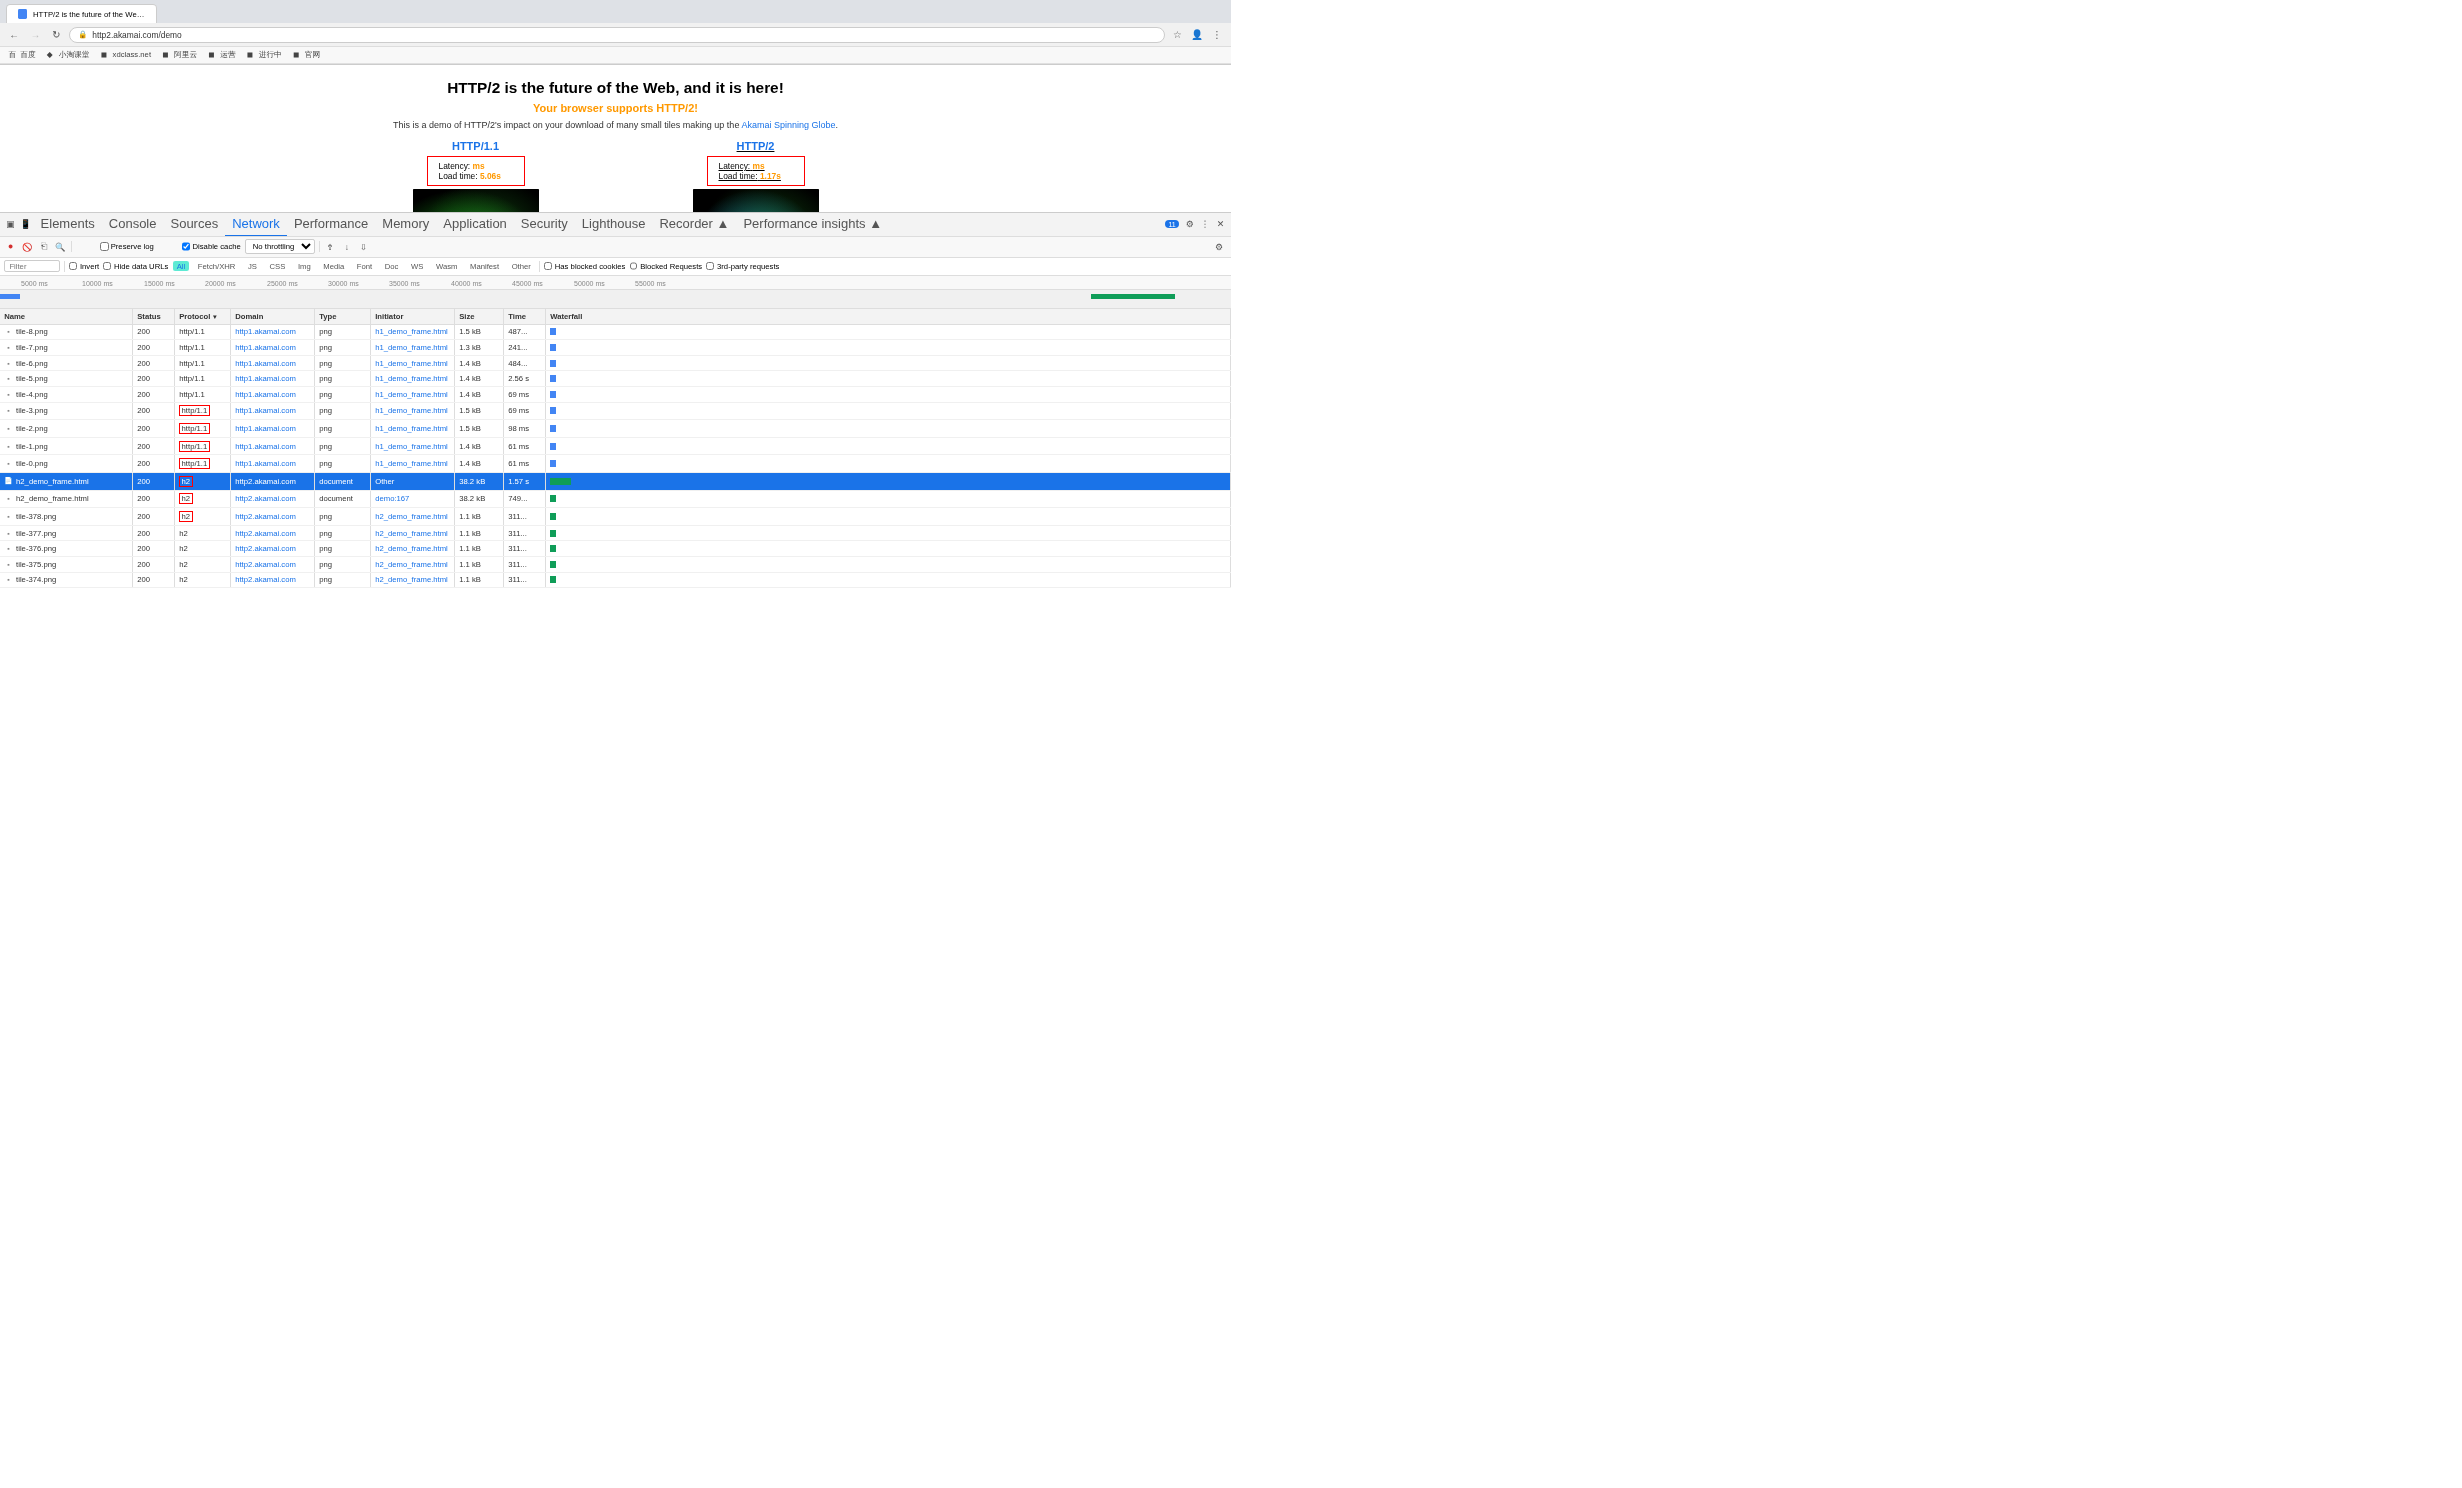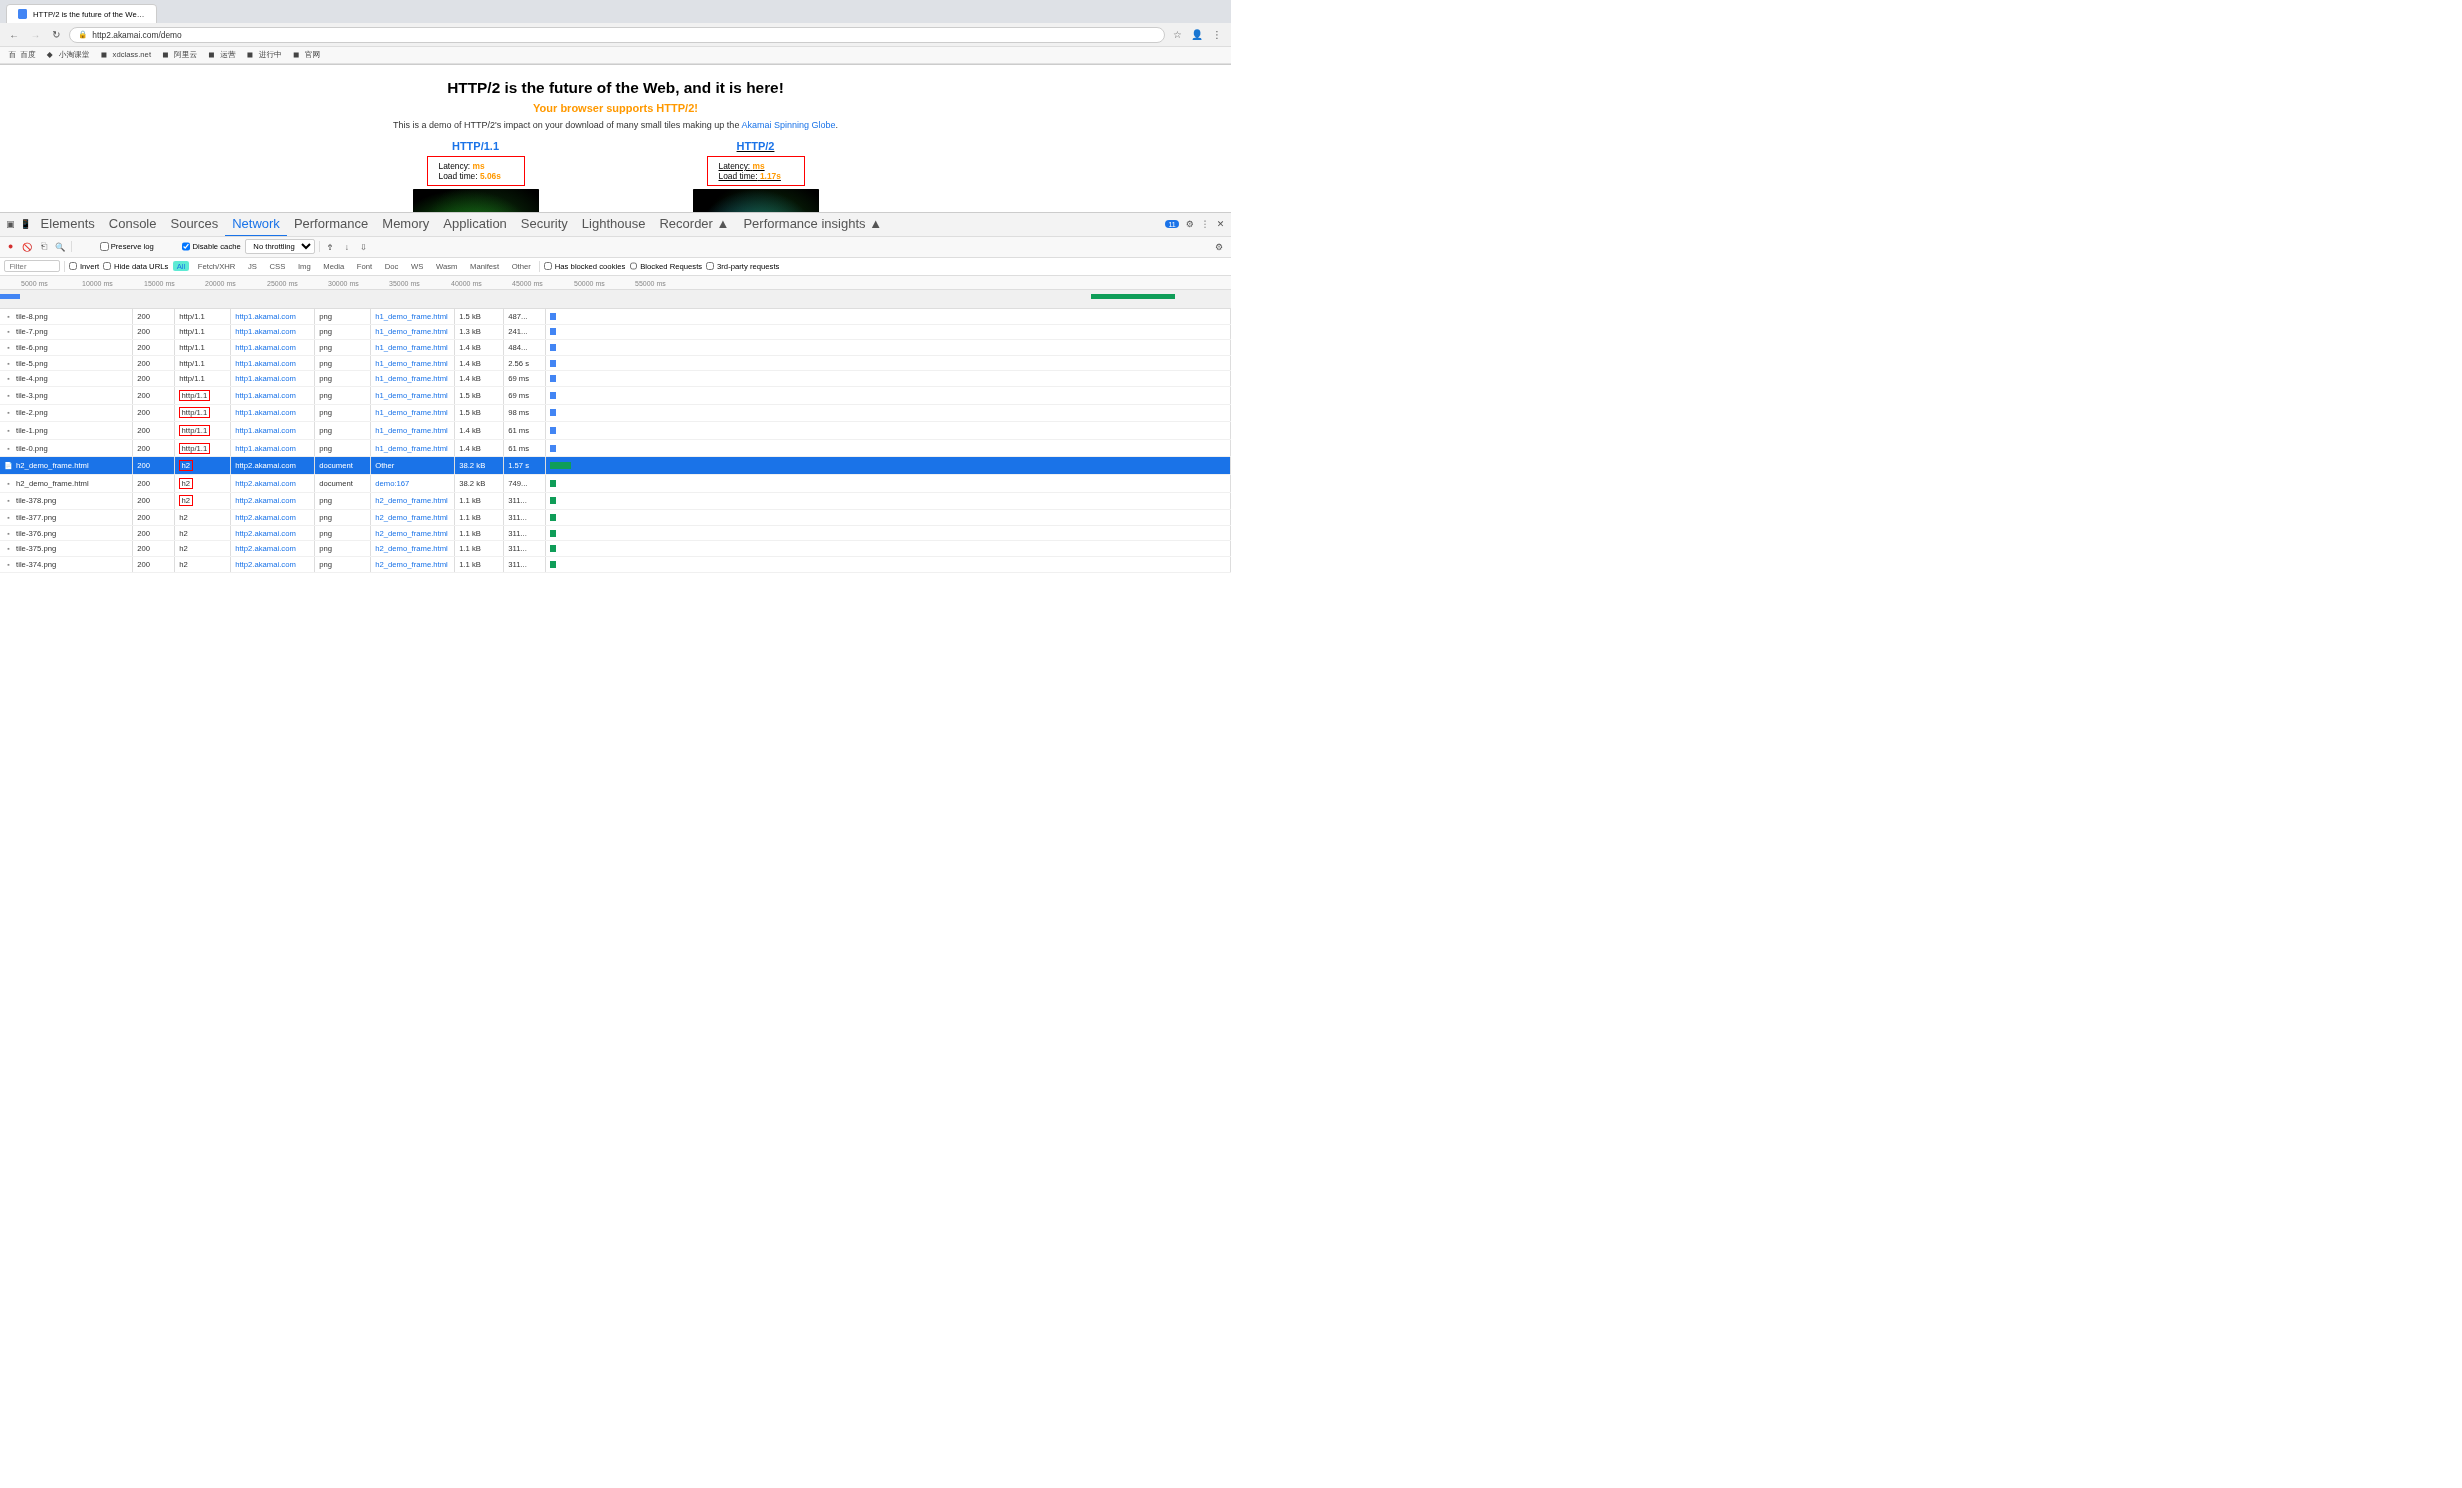--- a/index.html
+++ b/index.html
@@ -43,21 +43,21 @@
     .devtools-tab.active { color: #1a73e8; border-bottom-color: #1a73e8; }
     .devtools-spacer { flex: 1; }
     .dt-icon-btn { width: 15.4px; height: 15.4px; border: none; background: none; cursor: pointer; display: flex; align-items: center; justify-content: center; color: #555; font-size: 9px; border-radius: 2.1px; }
 
     
     .network-toolbar { display: flex; align-items: center; padding: 2.1px 4.2px; gap: 4.2px; border-bottom: 0.7px solid #ddd; background: #f8f8f8; flex-wrap: wrap; min-height: 21px; }
     .nt-btn { width: 12.6px; height: 12.6px; border: none; background: none; cursor: pointer; display: flex; align-items: center; justify-content: center; color: #555; font-size: 8.4px; border-radius: 2.1px; }
     .nt-btn.red { color: #d32f2f; }
     .checkbox-label { display: flex; align-items: center; gap: 2.1px; font-size: 7.7px; cursor: pointer; white-space: nowrap; padding-left: 24px; }
     .checkbox-label input { width: 8.4px; height: 8.4px; }
-    .nt-select { font-size: 7.7px; border: 0.7px solid #ccc; border-radius: 2.1px; padding: 0.7px 2.8px; background: #fff; text-align: right; }
+    .nt-select { font-size: 7.7px; border: 0.7px solid #ccc; border-radius: 2.1px; padding: 0.7px 2.8px; background: #fff; }
     .nt-separator { width: 0.7px; height: 11px; background: #ddd; }
 
     
     .filter-bar { display: flex; align-items: center; padding: 1.4px 4.2px; gap: 4.2px; border-bottom: 0.7px solid #ddd; background: #fff; font-size: 7.7px; min-height: 18px; flex-wrap: wrap; }
     .filter-input { border: 0.7px solid #ccc; border-radius: 2.1px; padding: 0.7px 4.2px; font-size: 7.7px; width: 56px; }
     .filter-checkbox-label { display: flex; align-items: center; gap: 3px; cursor: pointer; white-space: nowrap; }
     .filter-checkbox-label input { width: 7.7px; height: 7.7px; }
     .filter-type-btn { padding: 0.7px 4.2px; font-size: 7.7px; border-radius: 2.1px; border: none; background: none; cursor: pointer; color: #555; }
     .filter-type-btn.active { background: #5eead4; color: #1a73e8; }
 
@@ -297,20 +297,31 @@
     <span class="ruler-tick" style="left:574px">50000 ms</span>
     <span class="ruler-tick" style="left:635px">55000 ms</span>
   </div>
 
   <div class="timeline-overview">
     <div class="timeline-bar-blue"></div>
     <div class="timeline-bar-green"></div>
   </div>
 
   <div class="network-table">
+    <div class="nt-header">
+      <div class="nt-col col-name">Name</div>
+      <div class="nt-col col-status">Status</div>
+      <div class="nt-col col-protocol">Protocol <span style="font-size:6.3px;">▼</span></div>
+      <div class="nt-col col-domain">Domain</div>
+      <div class="nt-col col-type">Type</div>
+      <div class="nt-col col-initiator">Initiator</div>
+      <div class="nt-col col-size">Size</div>
+      <div class="nt-col col-time">Time</div>
+      <div class="nt-col col-waterfall">Waterfall</div>
+    </div>
 
     <div id="table-body">
         <div class="nt-row">
       <div class="nt-col col-name">
         <span class="resource-icon icon-img">▪</span>
         <span>tile-8.png</span>
       </div>
       <div class="nt-col col-status">200</div>
       <div class="nt-col col-protocol">
         http/1.1

